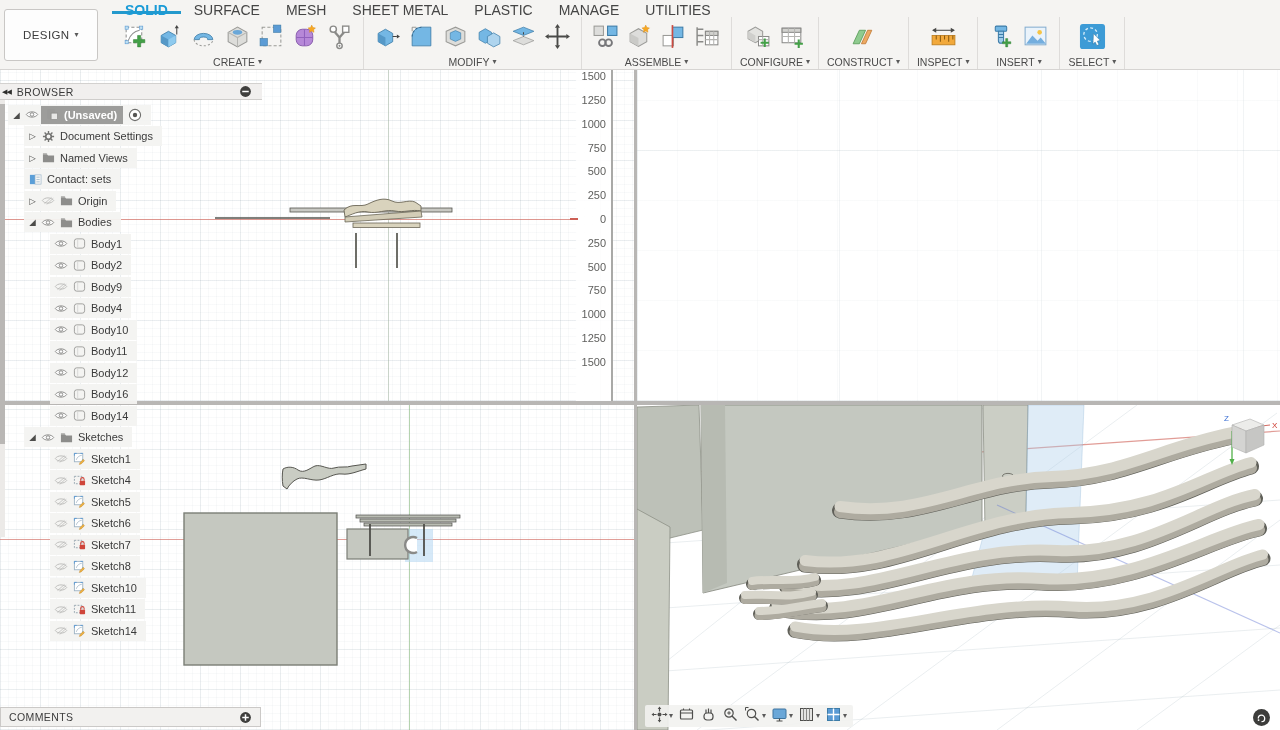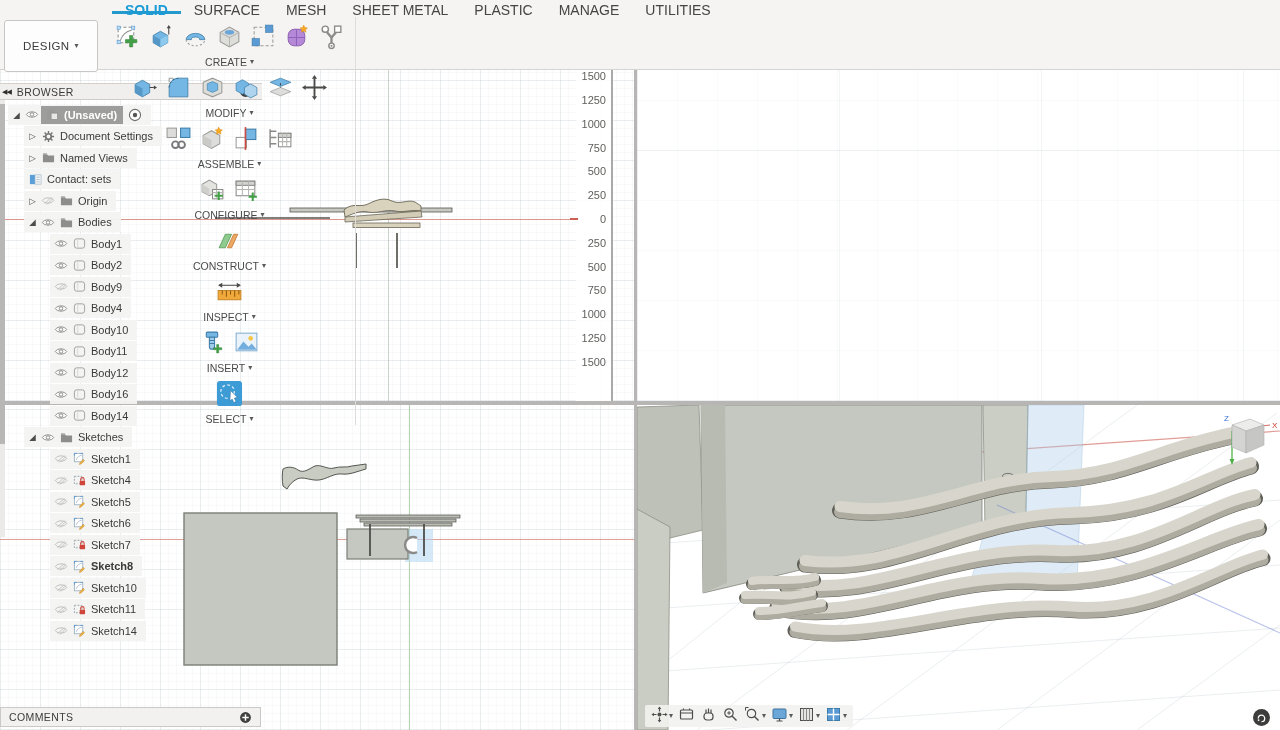--- a/index.html
+++ b/index.html
@@ -2,28 +2,28 @@
 <html><head>
 <meta charset="utf-8">
 <style>
   * { box-sizing: border-box; margin: 0; padding: 0; }
   html,body { width:1280px; height:730px; overflow:hidden; }
   body { position:relative; font-family:"Liberation Sans", sans-serif; background:#fff; }
 
   
   #topbar { position:absolute; left:0; top:0; width:1280px; height:70px;
             background:#f5f4f2; border-bottom:1px solid #d6d4d2; z-index:30; }
-  #design-btn { position:absolute; left:4px; top:20px; width:94px; height:52px;
+  #design-btn { position:absolute; left:4px; top:9px; width:94px; height:52px;
                 background:#fdfdfd; border:1px solid #c9c7c5; border-radius:3px;
                 display:flex; align-items:center; justify-content:center; gap:5px;
                 font-size:11.5px; color:#3c3c3c; letter-spacing:.4px; cursor:default; }
   #tabs { position:absolute; left:112px; top:0px; height:18px; display:flex; }
   .tab { padding:2px 13px 0; font-size:14px; color:#454545; height:14px; }
   .tab.active { color:#1a9bd7; font-weight:bold; border-bottom:3px solid #2499cc; }
-  #groups { position:absolute; left:104px; top:17px; height:52px; display:flex;flex-direction:column; }
+  #groups { position:absolute; left:112px; top:17px; height:52px; display:flex; }
   .group { display:flex; flex-direction:column; align-items:center; padding:0 8px;
            border-right:1px solid #deDCda; border-right:1px solid #dedcda; }
   .gicons { display:flex; align-items:center; gap:3px; height:38px; }
   .ribbon-icon { width:31px; height:33px; display:flex; align-items:center; justify-content:center; }
   .ribbon-icon svg { width:27px; height:27px; }
   .glabel { height:13px; font-size:10.5px; color:#4a4a4a; display:flex; align-items:center; gap:3px; }
   .caret { font-size:8px; color:#5a5a5a; line-height:1; }
 
   
   .vp { position:absolute; background:#fff; }
@@ -923,21 +923,21 @@
           <span class="ticon">
             <svg viewBox="0 0 14 14">
               <rect x="1.5" y="2.5" width="8" height="8" fill="none" stroke="#94a3ae" stroke-dasharray="2 1.4"></rect>
               <path d="M8.2 7.2V5.8a1.9 1.9 0 0 1 3.8 0v1.4" fill="none" stroke="#cf453a" stroke-width="1.1"></path>
               <rect x="7.2" y="7.2" width="5.8" height="5" rx=".8" fill="#cf453a"></rect>
             </svg>
           </span>
           <span class="tlabel">Sketch7</span>
         </span>
       </div>
-      <div class="trow" style="margin-left: 50px; font-weight: bold;">
+      <div class="trow" style="margin-left: 50px;">
         <span class="chip">
           <span class="eye">
             <svg viewBox="0 0 16 10">
               <path d="M1.5 5C4 1 12 1 14.5 5 12 9 4 9 1.5 5z" fill="none" stroke="#bcbcba" stroke-width="1.1"></path>
               <path d="M4 8.5L12 1.5M6.5 9.5L14 2.5" stroke="#bcbcba" stroke-width=".9"></path>
             </svg>
           </span>
           <span class="ticon">
             <svg viewBox="0 0 14 14">
               <rect x="1.5" y="1.5" width="9" height="9" fill="#fff" stroke="#9fb4c4"></rect>

